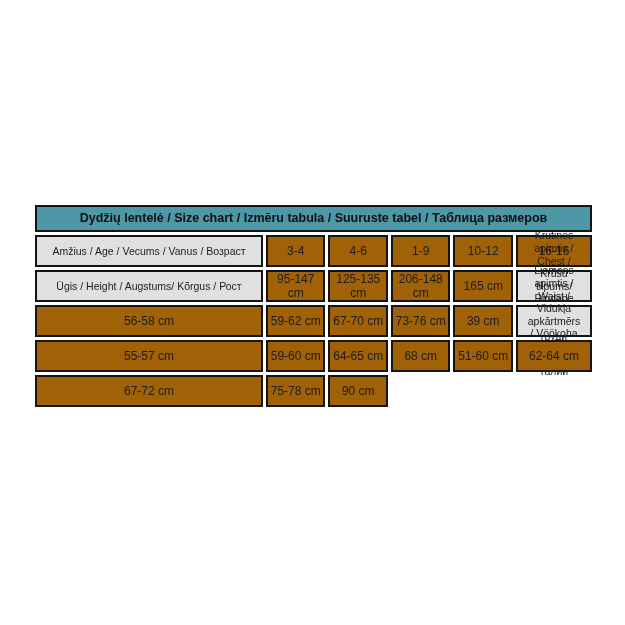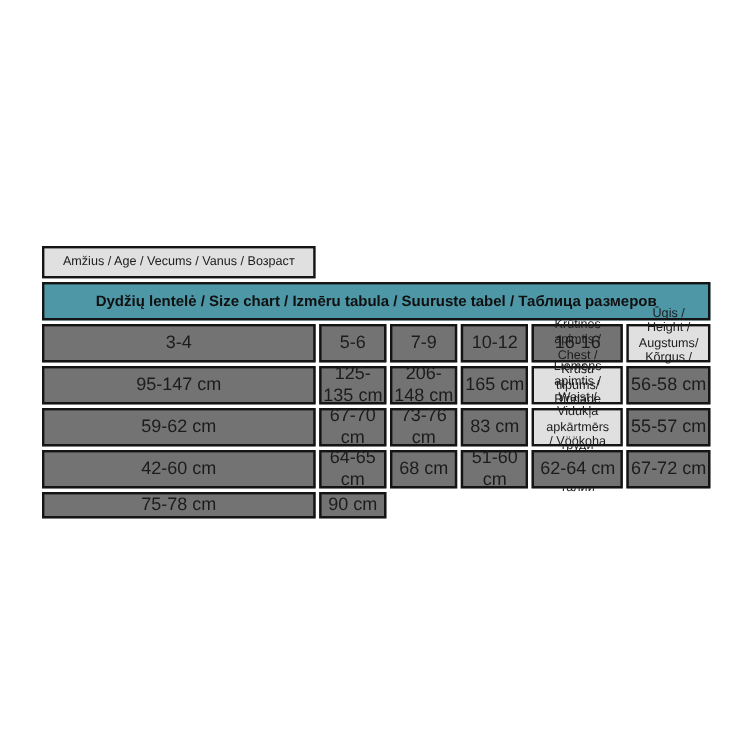--- a/index.html
+++ b/index.html
@@ -42,55 +42,55 @@
     font-weight: bold;
     font-size: 12.5px;
     color: #101010;
   }
   .cell.label {
     background: #e0e0e0;
     font-size: 10.5px;
     padding: 1px 8px;
   }
   .cell.value {
-    background: #737373;
-    font-size: 15px;
+    background: #a16207;
+    font-size: 12px;
   }
 </style>
 </head>
 <body>
 
 <div class="page">
   <div class="size-table">
 
+    <div class="cell header">Dydžių lentelė / Size chart / Izmēru tabula / Suuruste tabel / Таблица размеров</div>
+
     <div class="cell label">Amžius / Age / Vecums / Vanus / Возраст</div>
-
-    <div class="cell header">Dydžių lentelė / Size chart / Izmēru tabula / Suuruste tabel / Таблица размеров</div>
     <div class="cell value">3-4</div>
-    <div class="cell value">5-6</div>
-    <div class="cell value">7-9</div>
+    <div class="cell value">4-6</div>
+    <div class="cell value">1-9</div>
     <div class="cell value">10-12</div>
     <div class="cell value">16-16</div>
 
     <div class="cell label">Ūgis / Height / Augstums/ Kõrgus / Рост</div>
     <div class="cell value">95-147 cm</div>
     <div class="cell value">125-135 cm</div>
     <div class="cell value">206-148 cm</div>
     <div class="cell value">165 cm</div>
 
     <div class="cell label">Krūtinės apimtis / Chest / Krūšu tilpums/ Rindade maht / Объем груди</div>
     <div class="cell value">56-58 cm</div>
     <div class="cell value">59-62 cm</div>
     <div class="cell value">67-70 cm</div>
     <div class="cell value">73-76 cm</div>
-    <div class="cell value">83 cm</div>
+    <div class="cell value">39 cm</div>
 
     <div class="cell label">Liemens apimtis / Waist / Vidukļa apkārtmērs / Vöökoha ümbermõõt/ Объем талии</div>
     <div class="cell value">55-57 cm</div>
-    <div class="cell value">42-60 cm</div>
+    <div class="cell value">59-60 cm</div>
     <div class="cell value">64-65 cm</div>
     <div class="cell value">68 cm</div>
 
     <div class="cell value">51-60 cm</div>
     <div class="cell value">62-64 cm</div>
     <div class="cell value">67-72 cm</div>
     <div class="cell value">75-78 cm</div>
     <div class="cell value">90 cm</div>
 
   </div>

